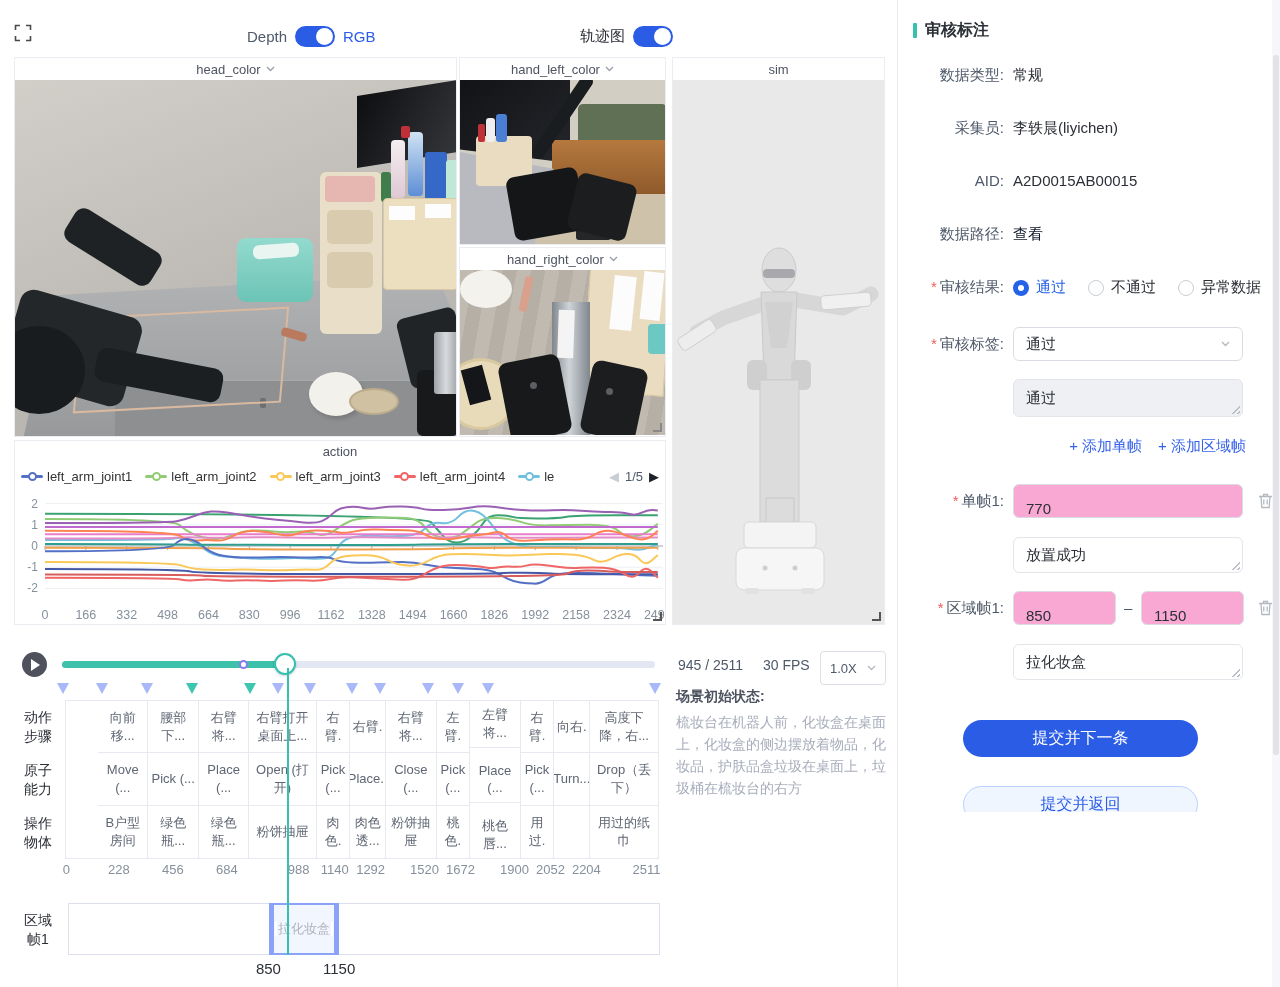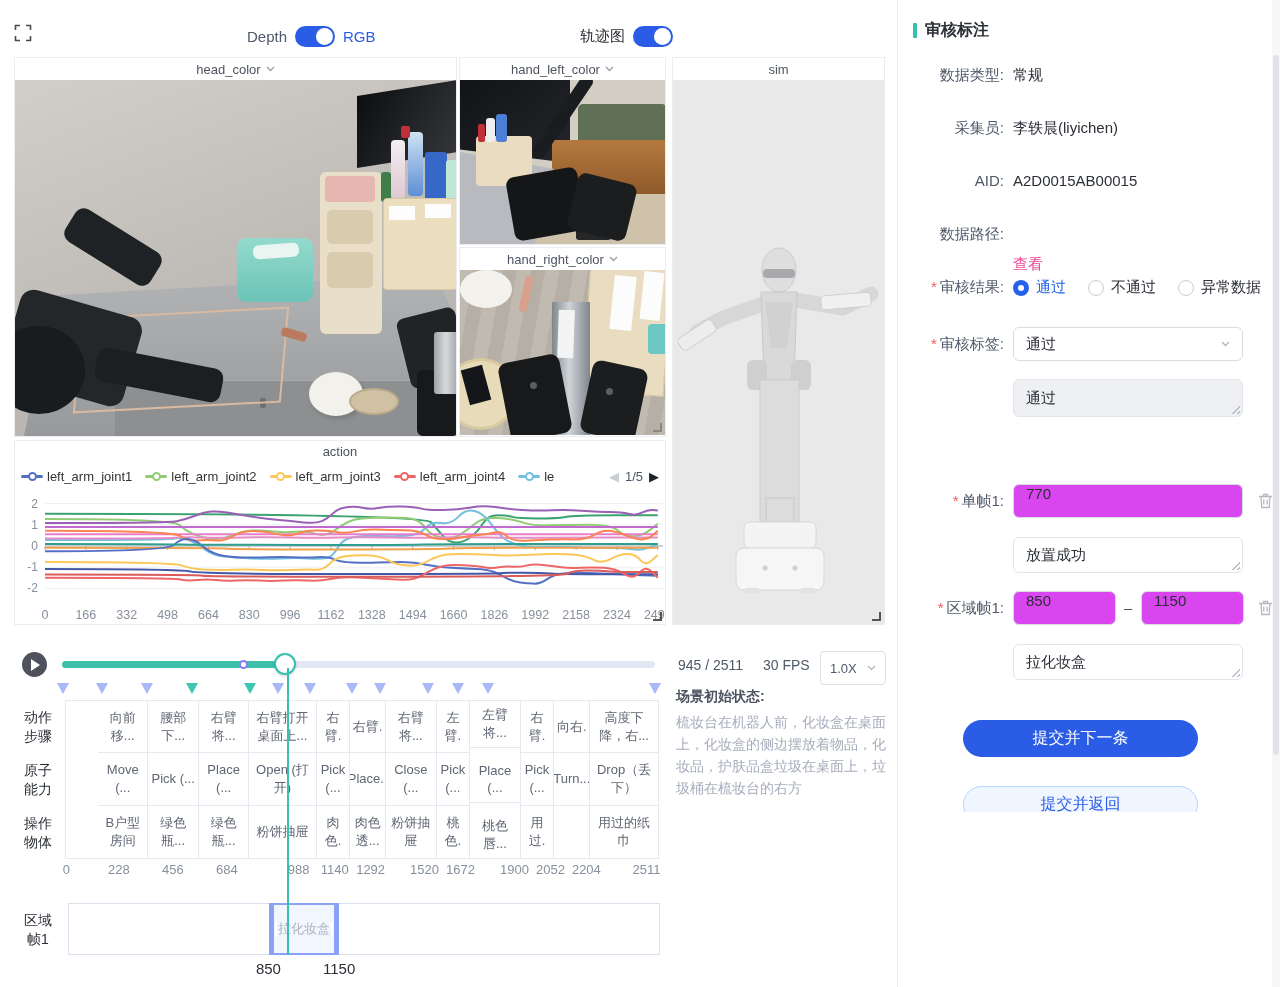--- a/index.html
+++ b/index.html
@@ -74,32 +74,32 @@
 
   
   .right-panel { position:absolute; left:897px; top:0; width:383px; height:987px; border-left:1px solid #ececef; background:#fff; }
   .panel-scroll { position:absolute; left:0; top:0; right:0; height:812px; overflow:hidden; }
   .rp-title { position:absolute; left:15px; top:20px; display:flex; align-items:center; gap:8px; font-size:16px; font-weight:bold; color:#2b2f36; }
   .rp-title .bar { width:4px; height:15px; background:#35c0b0; border-radius:1px; }
   .f-row { position:absolute; left:0; width:383px; }
   .f-label { position:absolute; left:0; width:106px; text-align:right; font-size:15px; color:#4e5969; }
   .f-value { position:absolute; left:115px; font-size:15px; color:#2b2f36; }
   .star { color:#f25b5b; margin-right:3px; }
-  .link { color:#ec4899; cursor:pointer;margin-top:30px; }
+  .link { color:#0f172a; cursor:pointer; }
   .radio-row { position:absolute; left:115px; display:flex; gap:22px; align-items:center; font-size:15px; color:#2b2f36; }
   .radio-opt { display:flex; align-items:center; gap:7px; cursor:pointer; }
   .rdo { width:16px; height:16px; border-radius:50%; border:1px solid #c9cdd4; background:#fff; position:relative; }
   .rdo.sel { border:none; background:#2462e8; }
   .rdo.sel::after { content:""; position:absolute; left:5px; top:5px; width:6px; height:6px; border-radius:50%; background:#fff; }
   .radio-opt.sel-text { color:#2462e8; }
   .sel-box { position:absolute; left:115px; width:230px; height:34px; border:1px solid #d9dce3; border-radius:6px; background:#fff; display:flex; align-items:center; justify-content:space-between; padding:0 12px; font-size:15px; color:#2b2f36; cursor:pointer; }
   .ta { position:absolute; left:115px; width:230px; border:1px solid #e3e5ea; border-radius:6px; background:#fff; font-size:15px; color:#2b2f36; display:flex; align-items:center; padding:0 12px; }
   .ta.gray { background:#eef0f3; border-color:#e3e5ea; }
   .ta::after { content:""; position:absolute; right:2px; bottom:2px; width:9px; height:9px; background:repeating-linear-gradient(135deg,transparent 0 2.5px,#b9bdc6 2.5px 4px); clip-path:polygon(100% 0,100% 100%,0 100%); }
-  .inp { position:absolute; height:34px; border:1px solid #d9dce3; border-radius:6px; background:#d946ef; display:flex; align-items:flex-start; padding:0 12px; font-size:15px; color:#2b2f36; }
+  .inp { position:absolute; height:34px; border:1px solid #d9dce3; border-radius:6px; background:#f9a8d4; display:flex; align-items:flex-end; padding:0 12px; font-size:15px; color:#2b2f36; }
   .dash { position:absolute; font-size:15px; color:#4e5969; }
   .trash { position:absolute; width:17px; height:18px; cursor:pointer; }
   .links-row { position:absolute; left:0; width:348px; display:flex; justify-content:flex-end; gap:16px; font-size:15px; color:#3662ec; }
   .links-row span { cursor:pointer; }
   .btn { position:absolute; left:65px; width:235px; height:37px; border-radius:19px; display:flex; align-items:center; justify-content:center; font-size:16px; cursor:pointer; }
   .btn.primary { background:#2b5ce6; color:#fff; }
   .btn.ghost { background:#f0f6ff; border:1px solid #b9d2ff; color:#2b5ce6; }
   .v-scrollbar { position:absolute; left:1272px; top:0; width:8px; height:987px; background:#f7f7f9; }
   .v-thumb { position:absolute; left:1px; top:55px; width:6px; height:700px; border-radius:3px; background:#e2e2e8; cursor:grab; }
 </style>
@@ -537,20 +537,24 @@
           <svg class="chev" viewBox="0 0 9 6" fill="none" stroke="#b4b8c0" stroke-width="1.4">
               <path d="M1 1l3.5 3.5L8 1"></path>
             </svg>
         </div>
       </div>
 
       <div class="ta gray" style="top:379px;height:38px">
         <span>通过</span>
       </div>
 
+      <div class="links-row" style="top:437px">
+        <span>+ 添加单帧</span>
+        <span>+ 添加区域帧</span>
+      </div>
 
       <div class="f-row" style="top:484px">
         <span class="f-label" style="line-height:34px"><span class="star">*</span><span>单帧1:</span></span>
         <div class="inp" style="left:115px;width:230px">
             <span>770</span>
           </div>
         <svg class="trash" style="left:359px;top:8px" viewBox="0 0 17 18" fill="none" stroke="#b4b8c0" stroke-width="1.3">
             <path d="M2 4.5h13M6.5 4V2.5h4V4M4 4.5l.8 11h7.4l.8-11M6.8 7.5v5M10.2 7.5v5"></path>
           </svg>
       </div>

